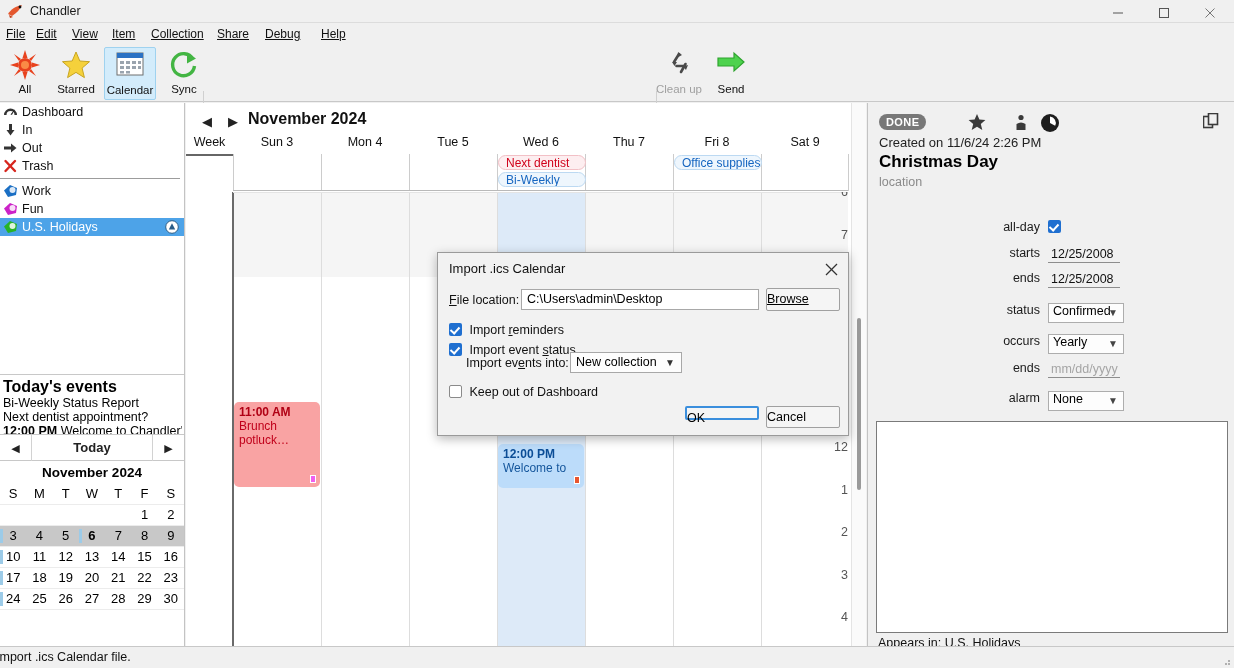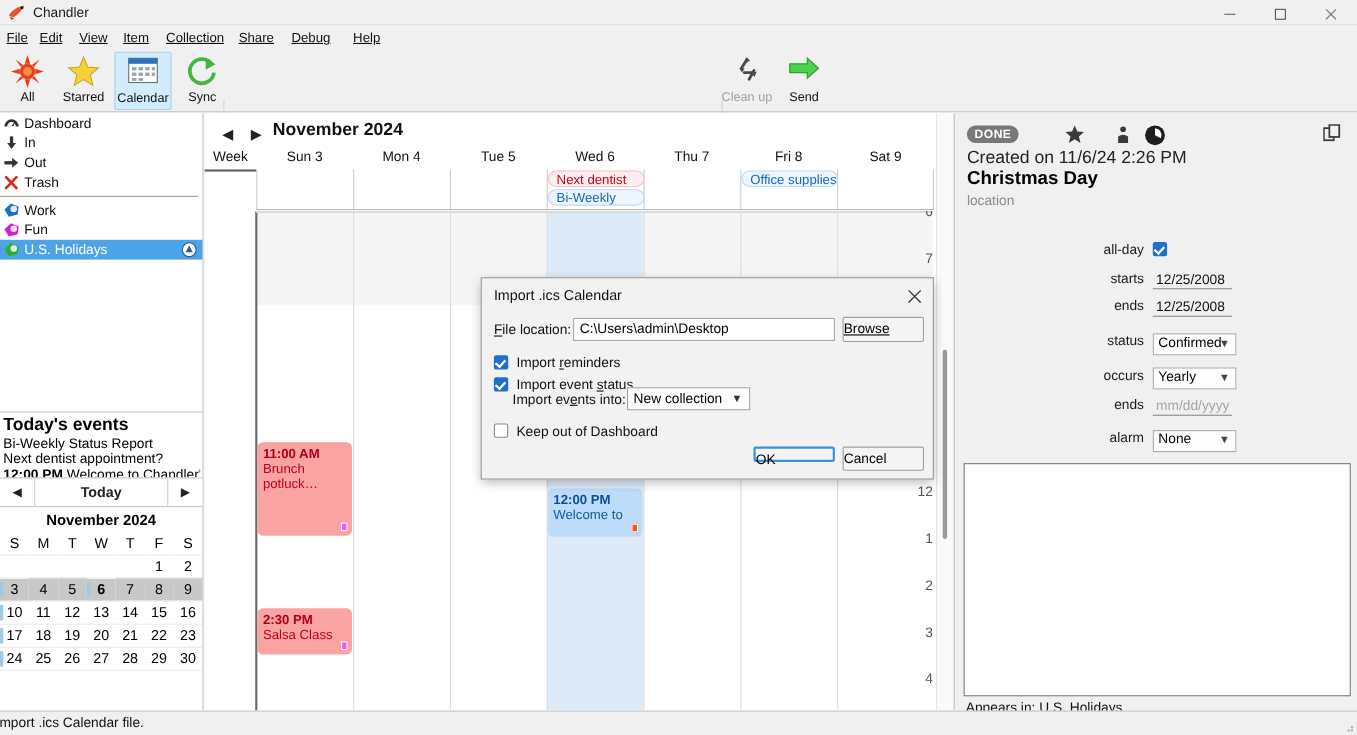--- a/index.html
+++ b/index.html
@@ -108,21 +108,21 @@
   .vscroll { position:absolute; left:851px; top:103px; width:15px; height:543px; background:#fafafa; border-left:1px solid #e4e4e4;}
   .vscroll .thumb { position:absolute; left:5px; width:4px; background:#9a9a9a; border-radius:2px;}
   .scroll-up { position:absolute; left:851px; top:138px; font-size:9px; color:#333; }
 
   
   .detail { position:absolute; left:867px; top:103px; width:367px; height:543px; background:#f0f0f0;
     border-left:1px solid #c3c3c3; }
   .det-done { position:absolute; left:11px; top:11px; background:#787878; color:#fff; font-weight:bold;
     font-size:11px; letter-spacing:.4px; padding:2px 7px; border-radius:8px; }
   .det-icon { position:absolute; top:10px; color:#3a3a3a; }
-  .det-created { position:absolute; left:11px; top:32px; font-size:16px; color:#222; }
+  .det-created { position:absolute; left:11px; top:32px; font-size:13px; color:#222; }
   .det-title { position:absolute; left:11px; top:49px; font-size:17px; font-weight:bold; color:#000; }
   .det-loc { position:absolute; left:11px; top:72px; font-size:12.5px; color:#8a8a8a; }
   .frow { position:absolute; left:0; width:367px; height:24px; }
   .flabel { position:absolute; left:0; width:172px; text-align:right; font-size:12.5px; color:#1a1a1a; }
   .fctl { position:absolute; left:180px; }
   .underfield { border:none; border-bottom:1px solid #8d8d8d; background:transparent;
       font-size:12.5px; padding:1px 2px 1px 3px; color:#111; font-family:"Liberation Sans",sans-serif;}
   .selbox { width:76px; height:20px; border:1px solid #adadad; background:#fdfdfd; position:relative;
       font-size:12.5px; padding:0 0 0 4px; }
   .selbox .chev { position:absolute; right:5px; top:3px; font-size:10px; color:#444; }
@@ -532,25 +532,20 @@
           <span class="evtitle">Brunch potluck…</span>
           <span class="tagdot" style="background:#ef5fef;border:1px solid #fff"></span>
         </div>
 
         <div class="ev ev-blue" style="left:312px;top:252px;width:86px;height:44px">
           <span class="evtime">12:00 PM</span>
           <span class="evtitle">Welcome to</span>
           <span class="tagdot" style="background:#e8562f;border:1px solid #fff"></span>
         </div>
 
-        <div class="ev ev-red" style="left:48px;top:361px;width:86px;height:42px">
-          <span class="evtime">2:30 PM</span>
-          <span class="evtitle">Salsa Class</span>
-          <span class="tagdot" style="background:#ef5fef;border:1px solid #fff"></span>
-        </div>
       </div>
     </div>
   </div>
 
   <div class="scroll-up">▲</div>
   <div class="vscroll">
     <div class="thumb" style="top:215px;height:172px"></div>
   </div>
 
   <div class="detail">

